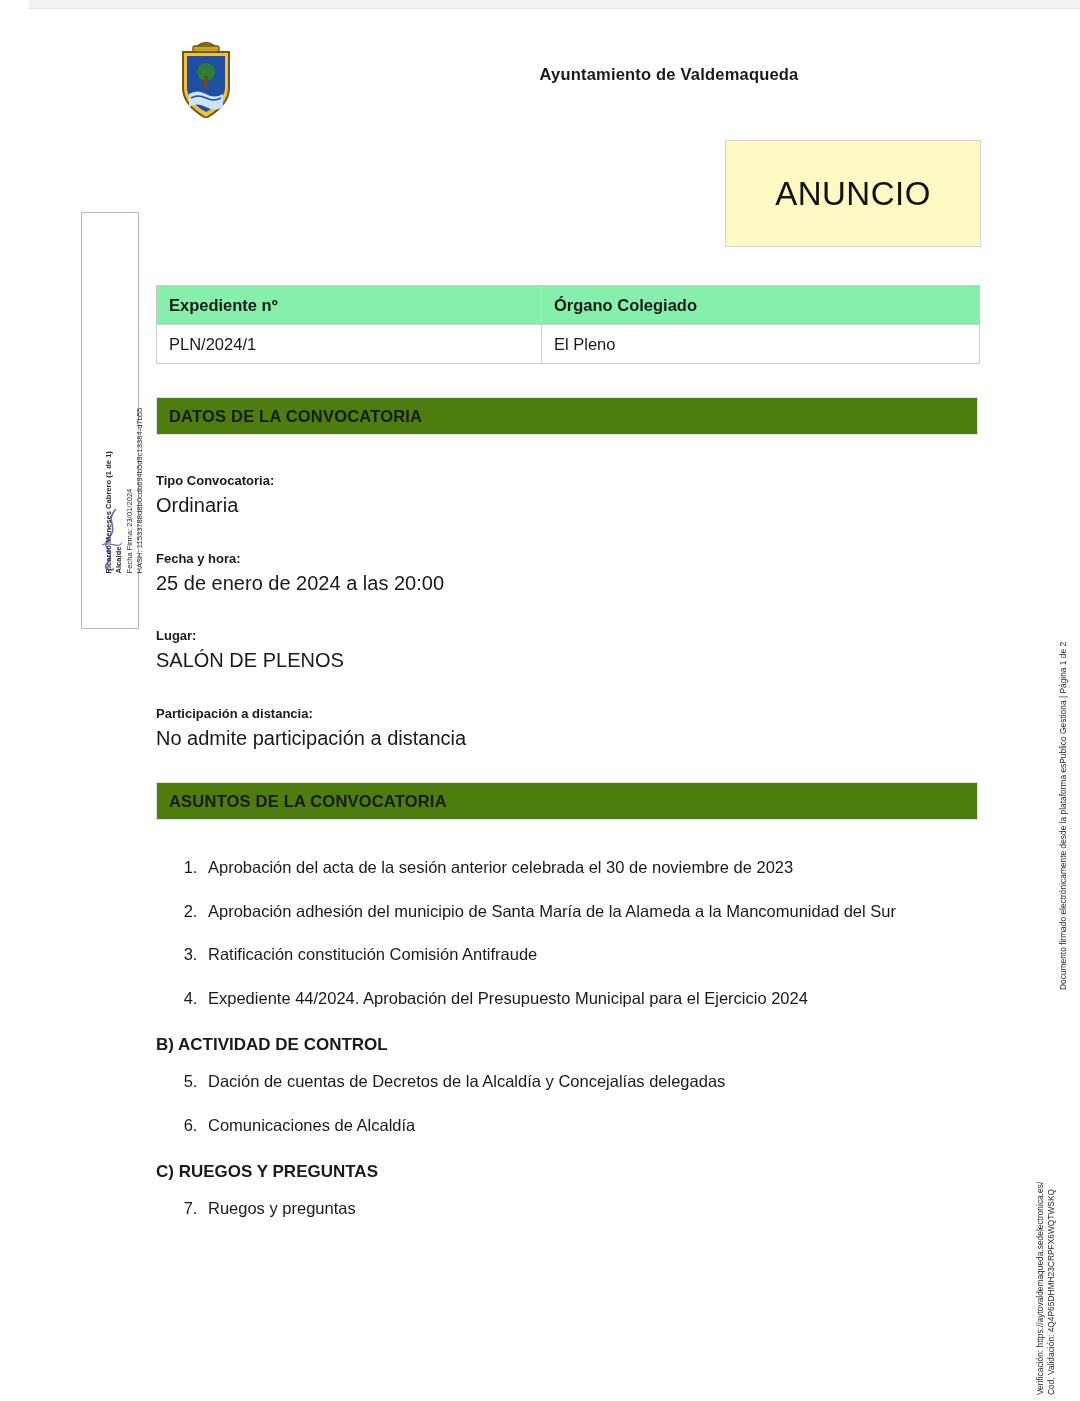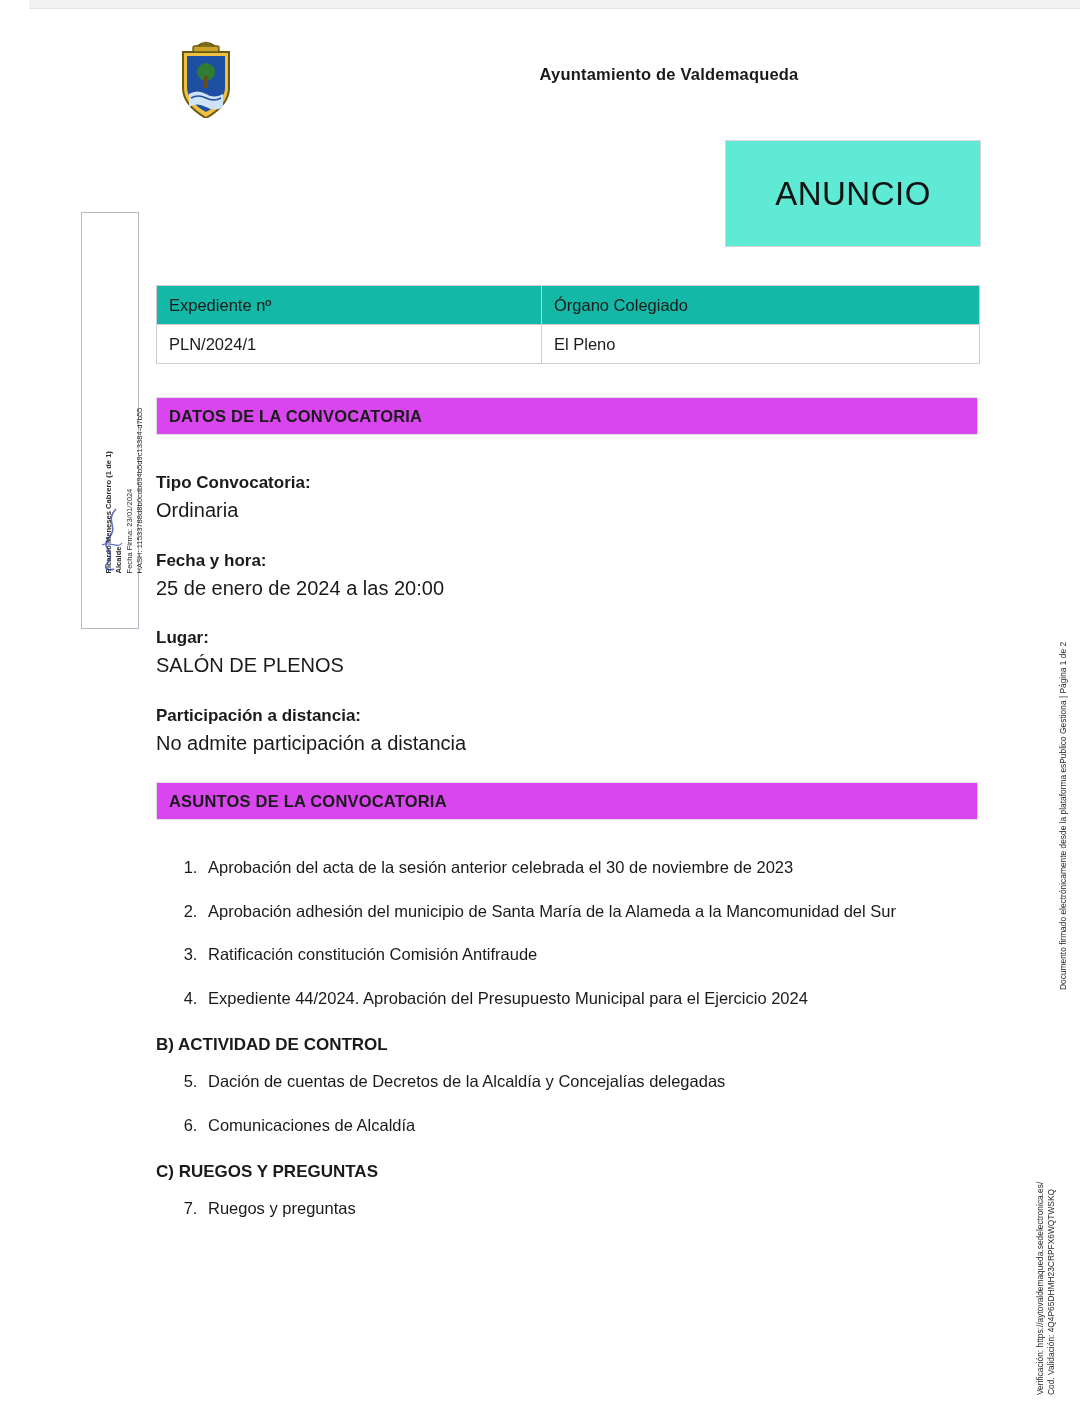--- a/index.html
+++ b/index.html
@@ -57,21 +57,21 @@
     letter-spacing: .2px;
   }
 
   
   .anuncio-box {
     position: absolute;
     left: 696px;
     top: 140px;
     width: 254px;
     height: 105px;
-    background: #5eead4;
+    background: #fef9c3;
     border: 1px solid #d9d2da;
     display: flex;
     align-items: center;
     justify-content: center;
   }
   .anuncio-box span {
     font-size: 33px;
     letter-spacing: .5px;
     color: #121212;
   }
@@ -85,52 +85,52 @@
     border-collapse: collapse;
   }
   .info-table td {
     border: 1px solid #cfcbd0;
     height: 38px;
     padding: 0 12px;
     font-size: 16.5px;
     vertical-align: middle;
   }
   .info-table tr.head td {
-    background: #14b8a6;
-    font-weight: normal;
+    background: #86efac;
+    font-weight: bold;
   }
   .info-table td.col1 { width: 360px; }
 
   
   .section-bar {
     position: absolute;
     left: 127px;
     width: 822px;
     height: 38px;
-    background: #d946ef;
+    background: #4d7c0f;
     border: 1px solid #e4dfe5;
     display: flex;
     align-items: center;
     padding-left: 12px;
     box-sizing: border-box;
     font-size: 16.5px;
     font-weight: bold;
     letter-spacing: .2px;
   }
   #bar-datos { top: 397px; }
   #bar-asuntos { top: 782px; }
 
   
   .field {
     position: absolute;
     left: 127px;
     width: 760px;
   }
   .field .lbl {
-    font-size: 17px;
+    font-size: 13px;
     font-weight: bold;
     margin-bottom: 6px;
   }
   .field .val {
     font-size: 20px;
   }
   #f-tipo { top: 473px; }
   #f-fecha { top: 551px; }
   #f-lugar { top: 628px; }
   #f-part  { top: 706px; }

